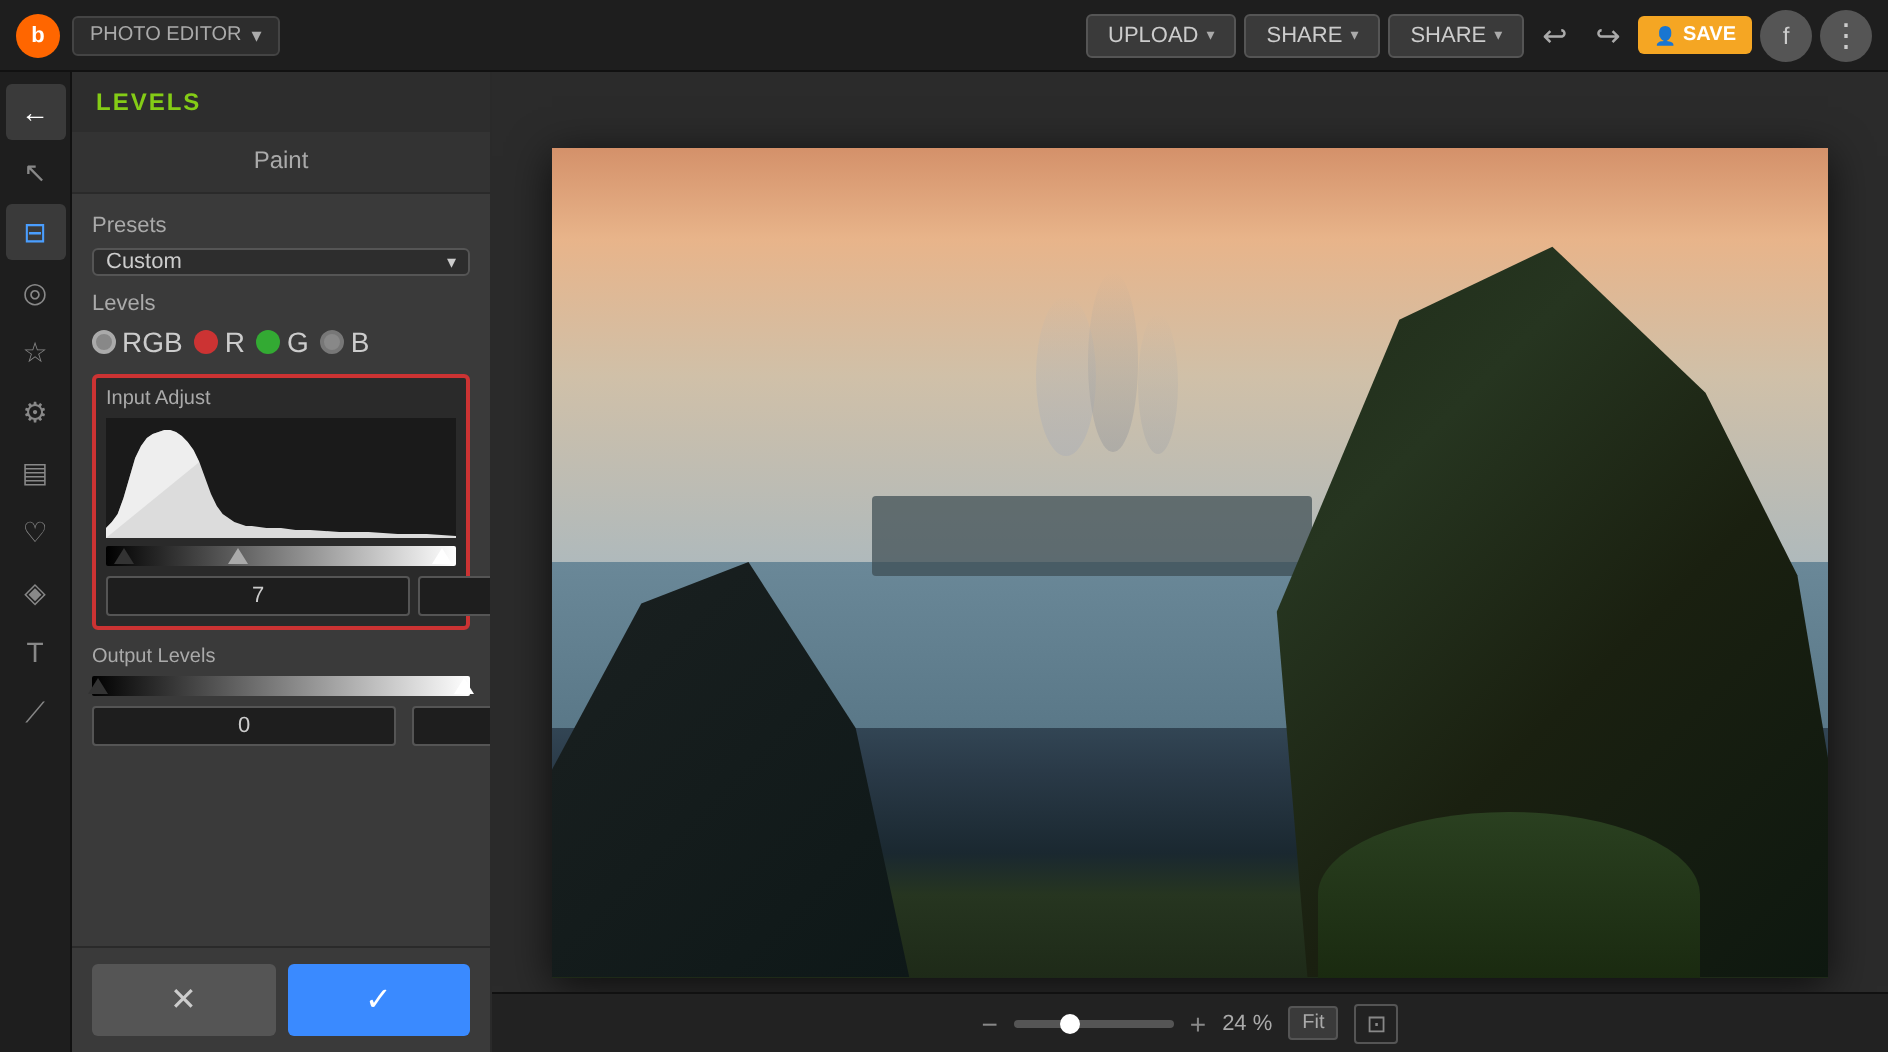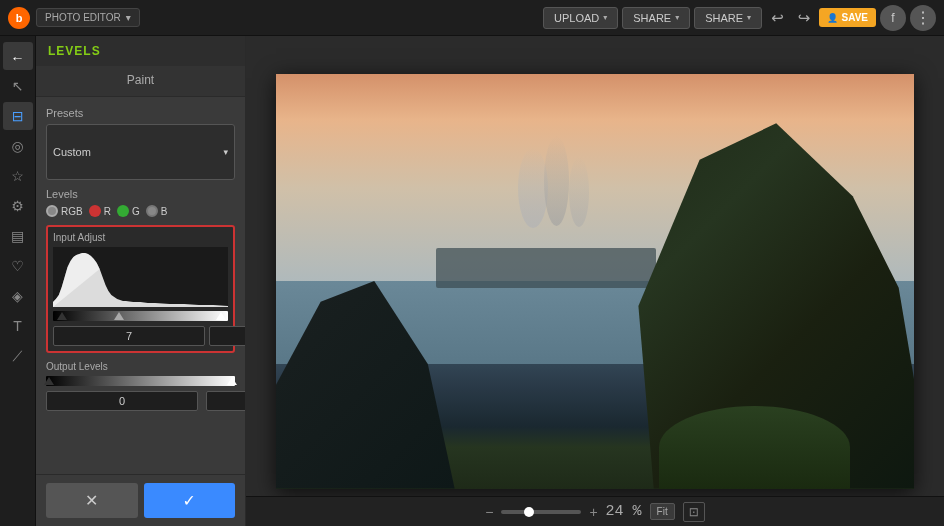--- a/index.html
+++ b/index.html
@@ -168,42 +168,42 @@
       align-items: center;
       gap: 5px;
       margin-bottom: 8px;
     }
     .preset-select {
       flex: 1;
       background: #2d2d2d;
       border: 1px solid #555;
       border-radius: 3px;
       color: #ccc;
-      padding: 21px 6px;
+      padding: 0 6px;
       font-size: 11px;
       cursor: pointer;
       display: flex;
       align-items: center;
       justify-content: space-between;
     }
     .preset-select span.arrow { font-size: 9px; }
 
     
     .channel-row {
       display: flex;
       align-items: center;
       gap: 6px;
       margin-bottom: 8px;
     }
     .channel-dot {
       width: 12px; height: 12px;
       border-radius: 50%;
       display: flex; align-items: center; justify-content: center;
     }
-    .channel-label { font-size: 10px; color: #ccc; }
+    .channel-label { font-size: 14px; color: #ccc; }
     .channel-option {
       display: flex; align-items: center; gap: 3px; cursor: pointer;
     }
 
     
     .levels-box {
       border: 2px solid #cc3333;
       border-radius: 3px;
       padding: 5px;
       margin-bottom: 8px;
@@ -376,23 +376,22 @@
     }
     .zoom-thumb {
       position: absolute;
       top: 50%; left: 35%;
       transform: translate(-50%, -50%);
       width: 10px; height: 10px;
       background: #fff;
       border-radius: 50%;
     }
     .zoom-percent {
-      font-size: 15px;
-      color: #aaa;
-      font-family: Liberation Mono, monospace;
+      font-size: 11px;
+      color: #aaa;
     }
     .fit-btn {
       background: #3a3a3a;
       border: 1px solid #555;
       border-radius: 2px;
       color: #aaa;
       font-size: 10px;
       padding: 2px 6px;
       cursor: pointer;
     }

